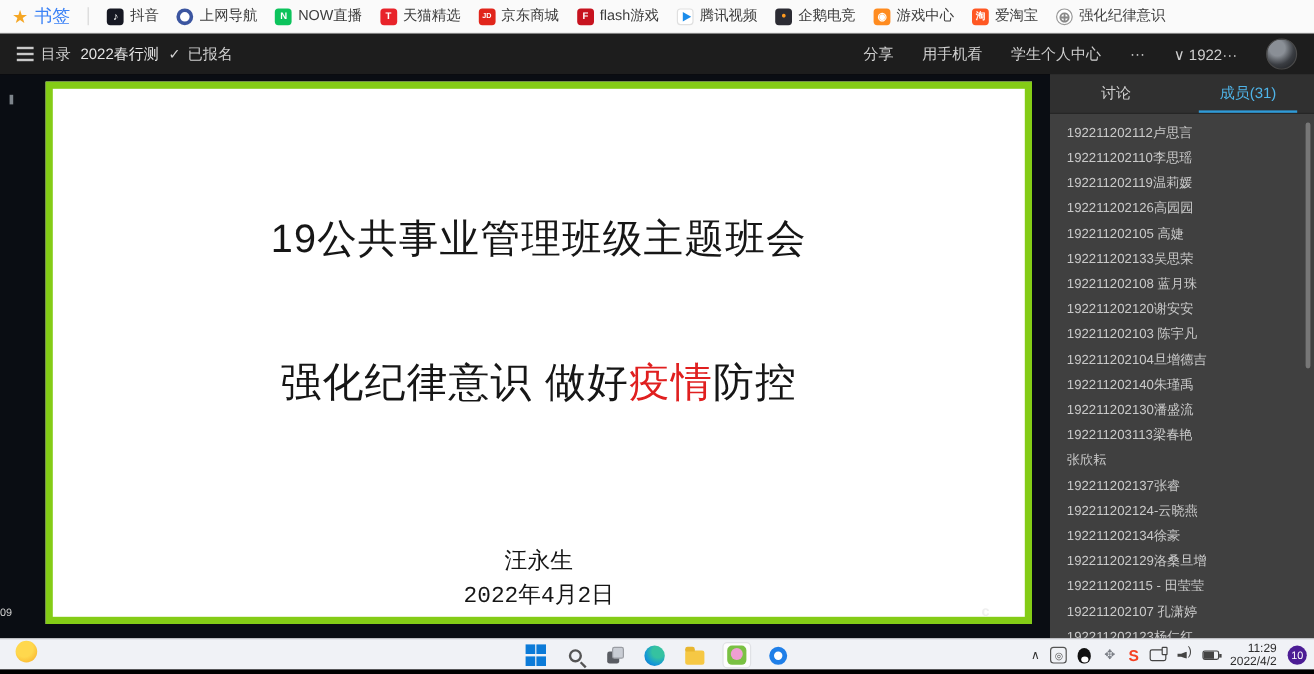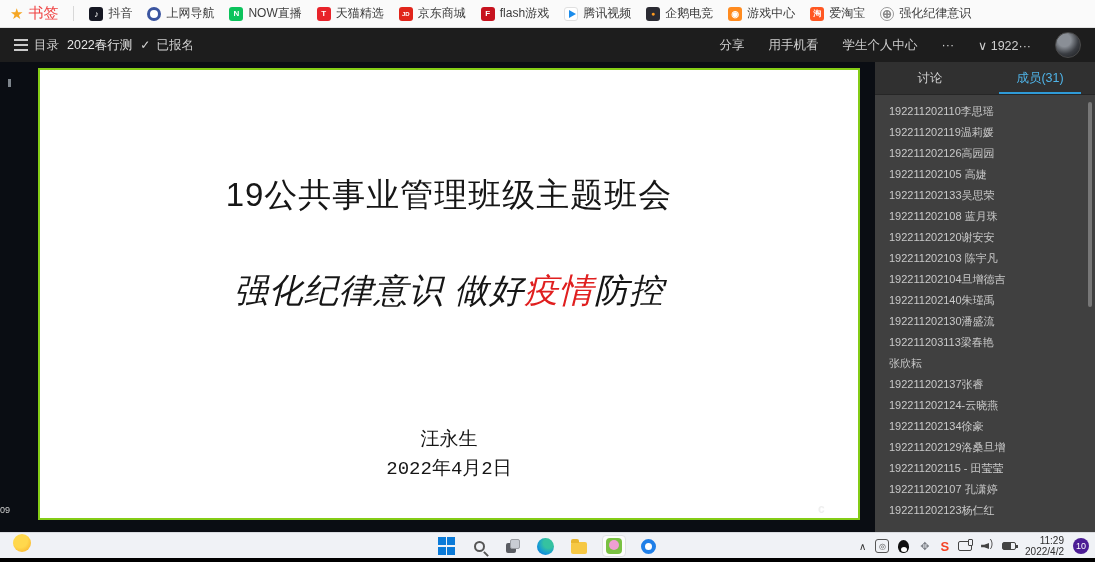--- a/index.html
+++ b/index.html
@@ -46,23 +46,23 @@
   .tb-item { display:flex; align-items:center; gap:6px; cursor:pointer; white-space:nowrap; }
   .tb-check { color:#d5d5d5; font-size:12px; }
   .tb-right { margin-left:auto; display:flex; align-items:center; gap:24px; }
   .avatar { width:26px; height:26px; border-radius:50%;
     background:radial-gradient(circle at 35% 30%, #8a8f96 0 28%, #3a3d42 60%, #17181b 100%);
     border:1px solid #4a4a4a; }
 
   
   .stage { position:absolute; top:62px; left:0; width:875px; height:470px; background:#0a0d13; }
   .slide { position:absolute; left:38px; top:6px; width:822px; height:452px;
-    background:#fff; border:2px solid #84cc16; text-align:center; color:#161616; }
+    background:#fff; border:6px solid #84cc16; text-align:center; color:#161616; }
   .slide-title { margin-top:103px; font-size:33px; letter-spacing:1px; }
-  .slide-subtitle { margin-top:50px; font-size:34px; letter-spacing:1px;font-style:italic; }
+  .slide-subtitle { margin-top:74px; font-size:34px; letter-spacing:1px; }
   .hl-red { color:#e01f1f; }
   .slide-author { margin-top:112px; font-size:19px; font-family:"Liberation Serif", serif; }
   .slide-date { margin-top:3px; font-size:19px; font-family:Liberation Mono, monospace; }
   .stage-page-mark { position:absolute; left:0px; top:443px; color:#cfcfcf; font-size:9px; }
   .stage-corner-mark { position:absolute; left:818px; top:440px; color:#efefef;
     font-size:12px; font-weight:bold; }
   .stage-edge-artifact { position:absolute; left:8px; top:17px; width:3px; height:8px;
     background:#9aa2aa; opacity:.8; }
 
   
@@ -141,21 +141,21 @@
   .bottom-strip { position:absolute; left:0; right:0; bottom:0; height:4px; background:#000; }
 </style>
 </head>
 <body>
 
 <div class="screen">
 
   <div class="bookmarks">
     <div class="bm-star">
       <span>★</span>
-      <span style="color:#ef4444;">书签</span>
+      <span style="color:#3b82f6;">书签</span>
     </div>
     <div class="bm-divider"></div>
     <div class="bm-item">
       <span class="fav f-douyin"></span>
       <span>抖音</span>
     </div>
     <div class="bm-item">
       <span class="fav f-daohang"></span>
       <span>上网导航</span>
     </div>
@@ -248,20 +248,21 @@
     <div class="stage-page-mark">09</div>
     <div class="stage-corner-mark">c</div>
   </div>
 
   <div class="sidebar">
     <div class="side-tabs">
       <div class="side-tab">讨论</div>
       <div class="side-tab active">成员(31)</div>
     </div>
     <div class="member-list">
+      <div class="member-row">192211202112卢思言</div>
       <div class="member-row">192211202110李思瑶</div>
       <div class="member-row">192211202119温莉媛</div>
       <div class="member-row">192211202126高园园</div>
       <div class="member-row">192211202105 高婕</div>
       <div class="member-row">192211202133吴思荣</div>
       <div class="member-row">192211202108 蓝月珠</div>
       <div class="member-row">192211202120谢安安</div>
       <div class="member-row">192211202103 陈宇凡</div>
       <div class="member-row">192211202104旦增德吉</div>
       <div class="member-row">192211202140朱瑾禹</div>

